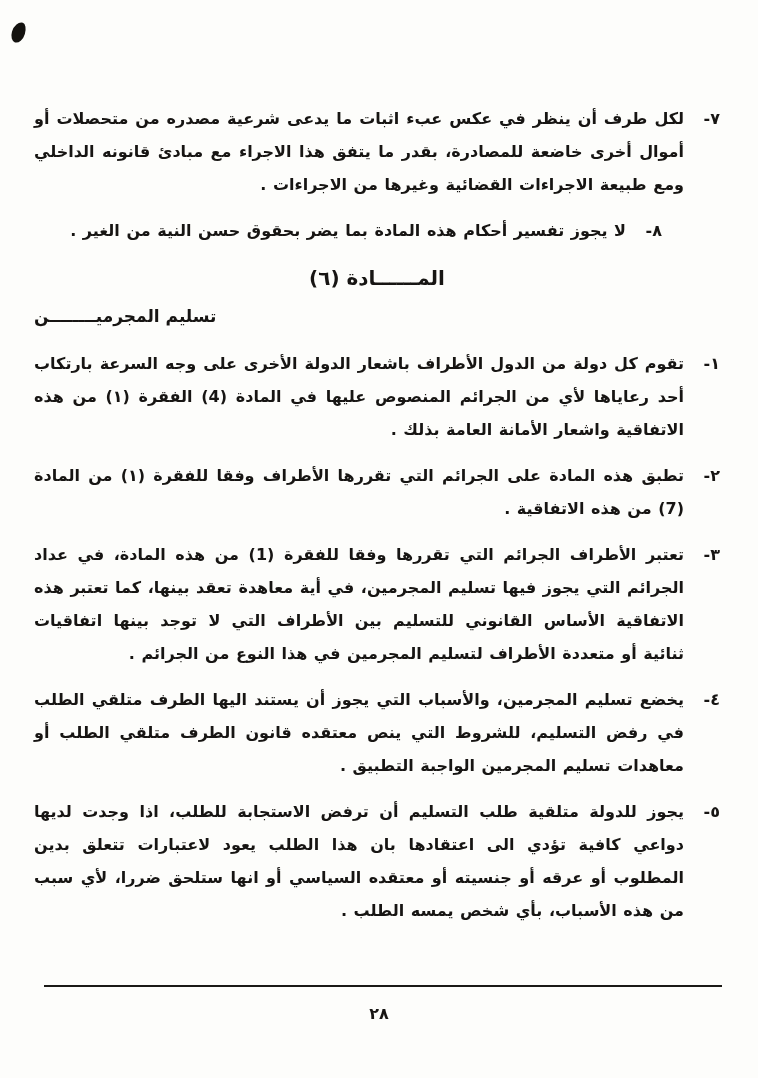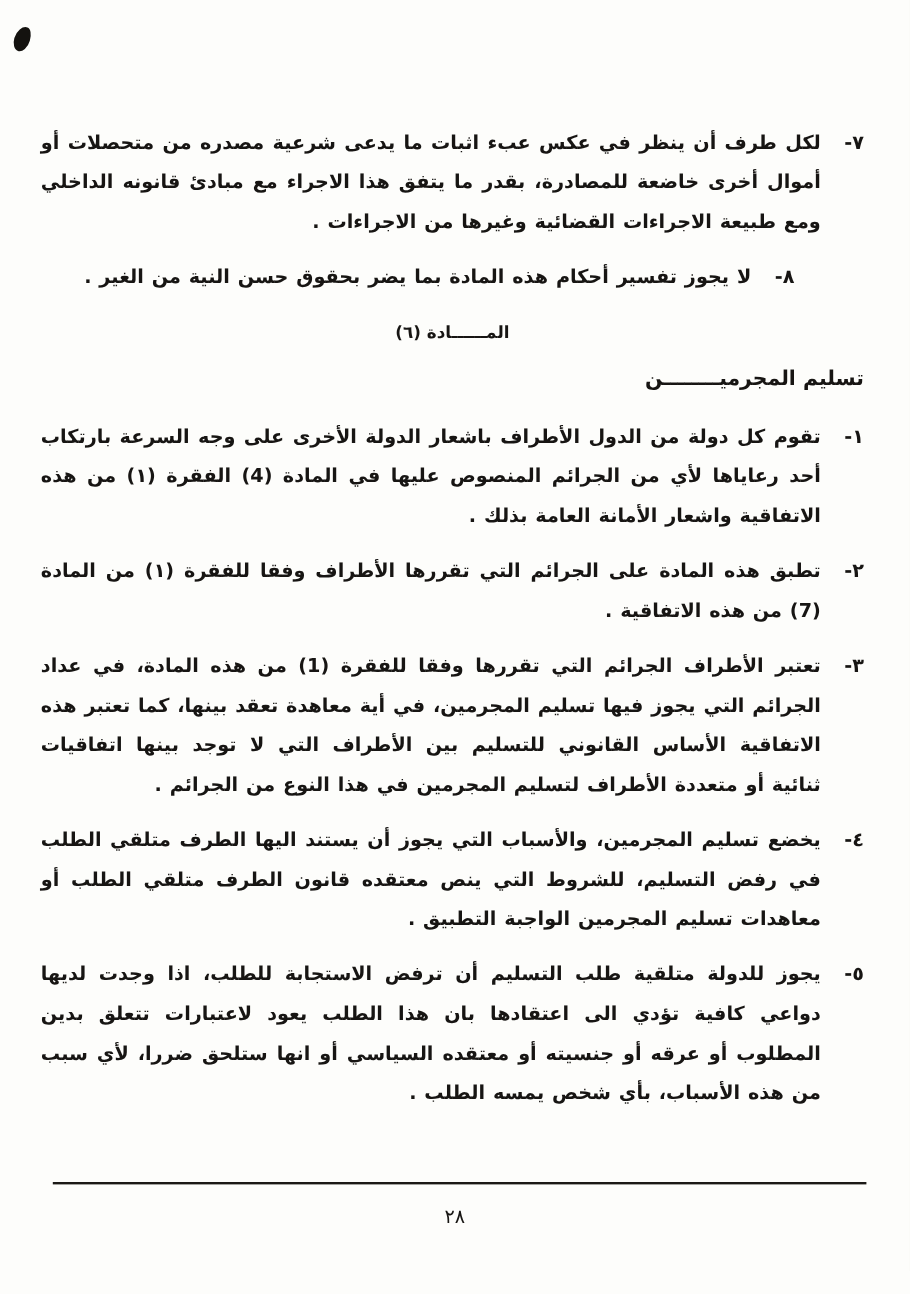--- a/index.html
+++ b/index.html
@@ -50,46 +50,46 @@
     flex: 1;
     text-align: justify;
     text-justify: inter-word;
     word-spacing: 1px;
   }
   .indent-8 { padding-right: 58px; margin-bottom: 8px; }
   .indent-8 .item-text { }
   .article-heading {
     text-align: center;
     font-weight: bold;
-    font-size: 14px;
+    font-size: 20px;
     line-height: 34px;
     margin: 14px 0 4px 0;
   }
   .article-subtitle {
-    text-align: right;
+    text-align: left;
     font-weight: bold;
     font-size: 17px;
     line-height: 34px;
     margin-bottom: 14px;
   }
   .footer-rule {
     position: absolute;
     top: 985px;
     left: 44px;
     right: 36px;
     border-top: 2px solid #1b1916;
   }
   .page-number {
     position: absolute;
     top: 1004px;
     left: 0;
     width: 100%;
     text-align: center;
     direction: rtl;
-    font-weight: normal;
+    font-weight: bold;
     font-size: 16px;
   }
 </style>
 </head>
 <body>
 
 <div class="page">
 
   <div class="ink-blot"></div>
 

